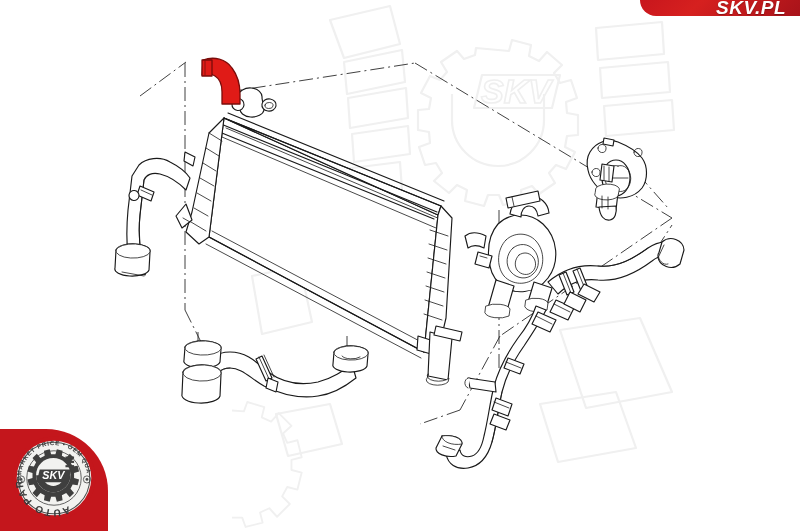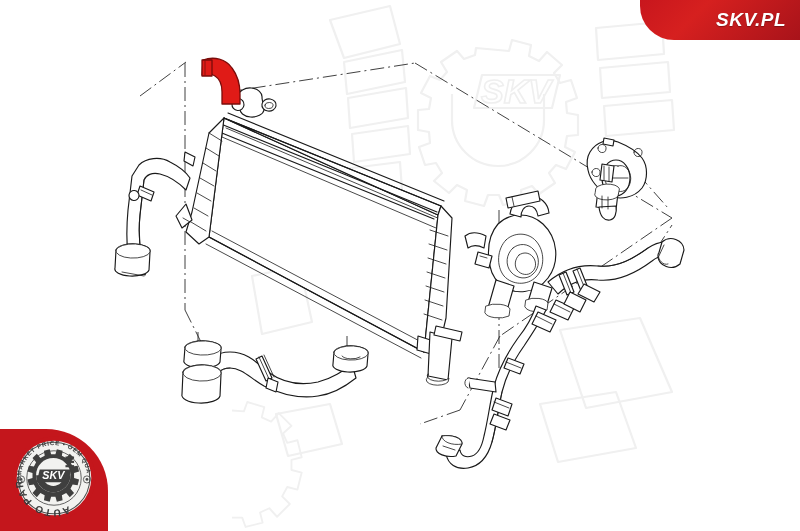--- a/index.html
+++ b/index.html
@@ -24,21 +24,21 @@
     top: 0;
     width: 800px;
     height: 531px;
   }
   
   .brand-banner {
     position: absolute;
     top: 0;
     right: 0;
     width: 160px;
-    height: 40px;
+    height: 16px;
     background: linear-gradient(135deg, #c8161d 0%, #d6201f 35%, #a8131a 100%);
     border-bottom-left-radius: 34px;
     display: flex;
     align-items: center;
     justify-content: flex-end;
     box-sizing: border-box;
     padding-right: 14px;
   }
   .brand-banner-text {
     color: #ffffff;

